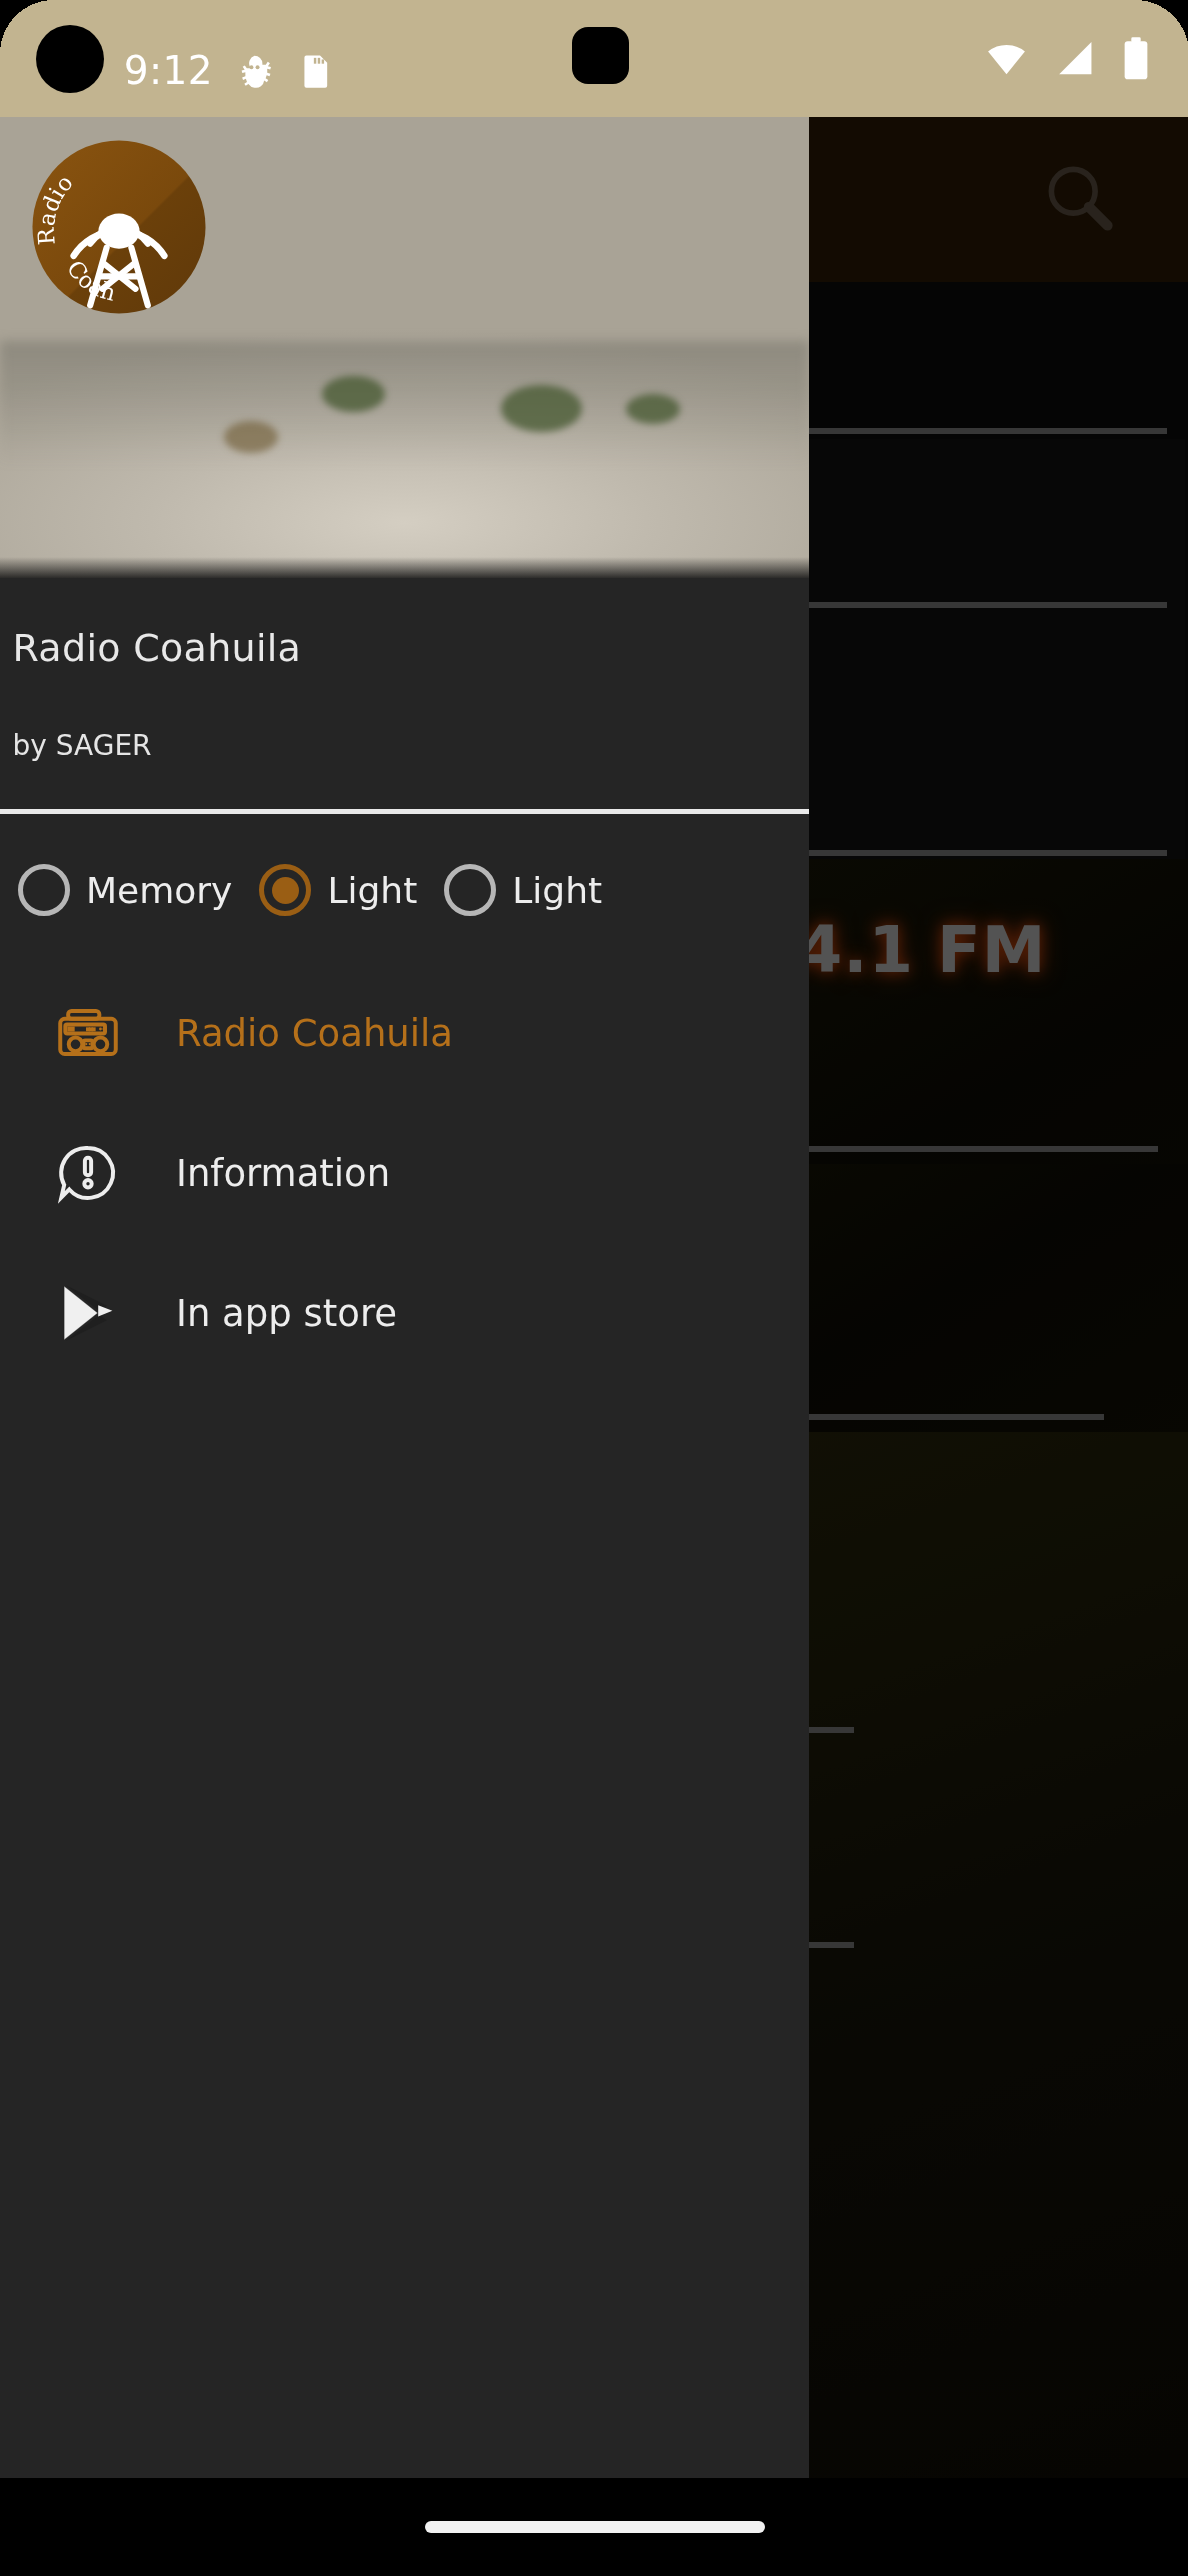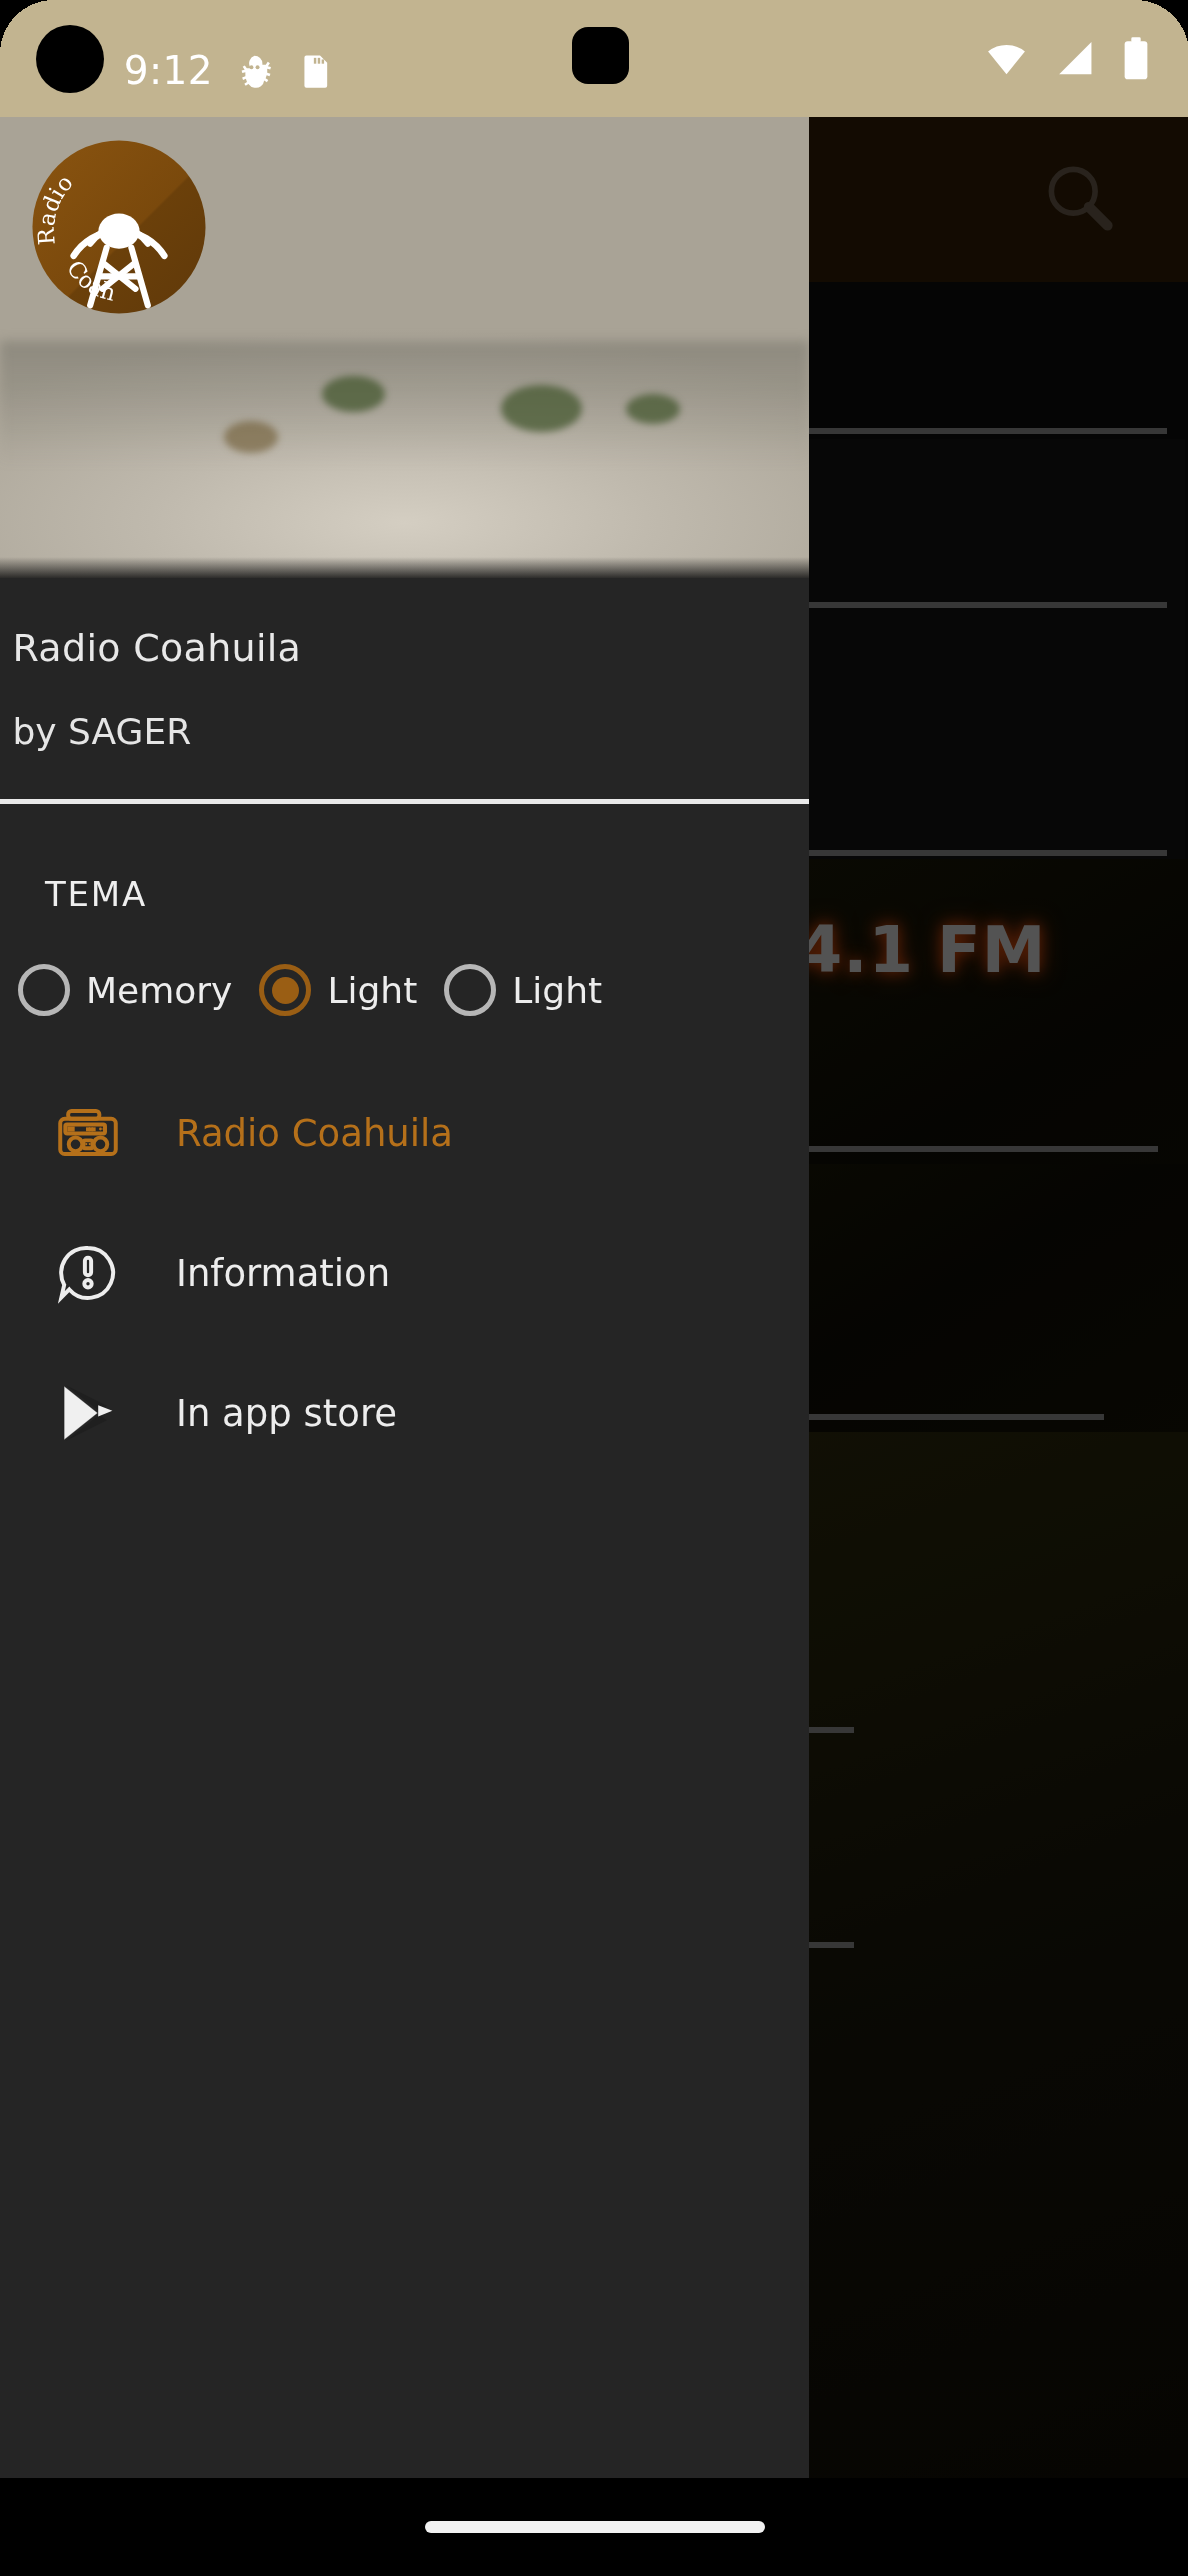--- a/index.html
+++ b/index.html
@@ -66,21 +66,21 @@
      filter:blur(5.4px); }
   .dh-bush{ position:absolute; border-radius:50%; background:rgba(70,88,48,.75); filter:blur(3.6px);}
   .dh-dark-strip{ position:absolute; left:0; bottom:0; width:809px; height:21.5px;
      background:linear-gradient(180deg, rgba(0,0,0,0), rgba(20,20,20,.85)); }
 
   .logo{ position:absolute; left:16px; top:7.2px; width:206px; height:206px; }
 
   .drawer-title-wrap{ padding:48px 0 0 12.5px; }
   .drawer-title{ font-size:38px; color:#e8e8e8; font-family:"DejaVu Sans", sans-serif;
      letter-spacing:0.3px; }
-  .drawer-sub{ font-size:36px; color:#e5e5e5; margin-top:41px;
+  .drawer-sub{ font-size:28px; color:#e5e5e5; margin-top:59px;
      font-family:"DejaVu Sans", sans-serif;}
   .drawer-divider{ width:809px; height:5.4px; background:#e9e9e9; margin-top:47px; }
 
   .section-label{ font-size:34px; color:#efefef; letter-spacing:1.8px;
      margin:70px 0 0 45px; font-family:"DejaVu Sans", sans-serif;}
 
   .radio-row{ display:flex; align-items:center; margin:50px 0 0 18px; }
   .radio-opt{ display:flex; align-items:center; margin-right:27px; }
   .radio{ width:52px; height:52px; border-radius:50%; border:5.4px solid #b6b6b6;
      box-sizing:border-box; flex:none; }
@@ -185,21 +185,20 @@
     </svg>
   </div>
 
   <div class="drawer-title-wrap">
     <div class="drawer-title">Radio Coahuila</div>
     <div class="drawer-sub">by SAGER</div>
   </div>
 
   <div class="drawer-divider"></div>
 
-  <div class="section-label">TEMA</div>
 
   <div class="radio-row">
     <div class="radio-opt">
       <span class="radio"></span>
       <span class="radio-label">Memory</span>
     </div>
     <div class="radio-opt">
       <span class="radio sel"></span>
       <span class="radio-label">Light</span>
     </div>

